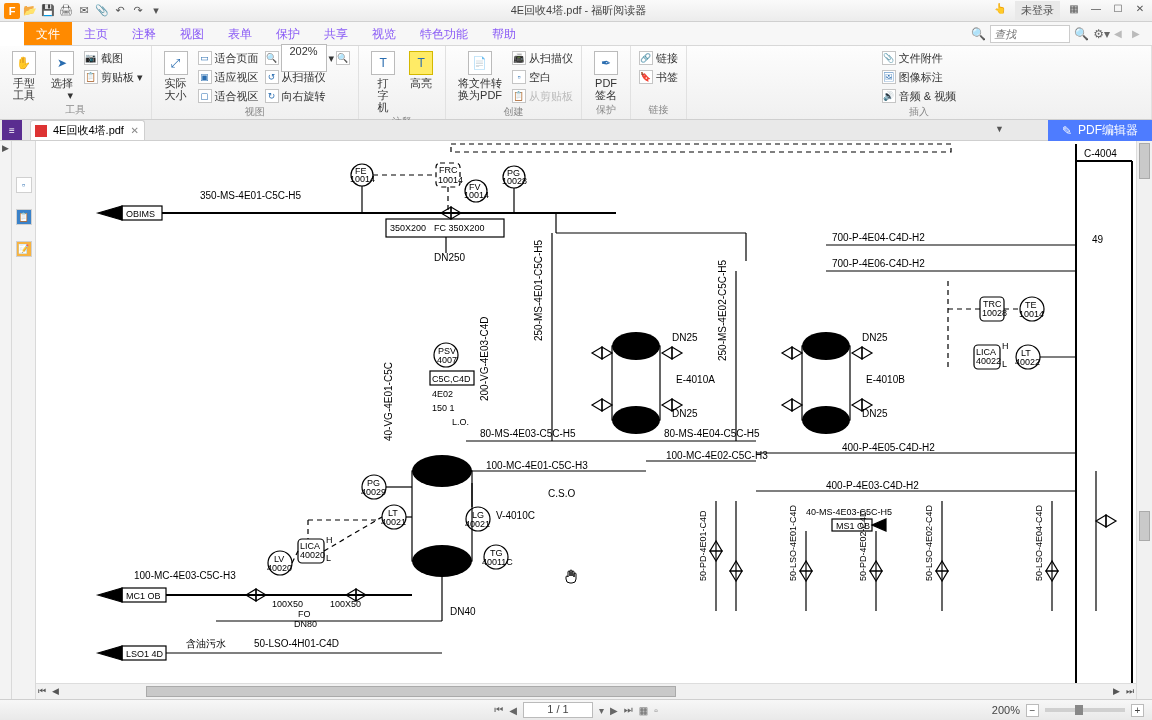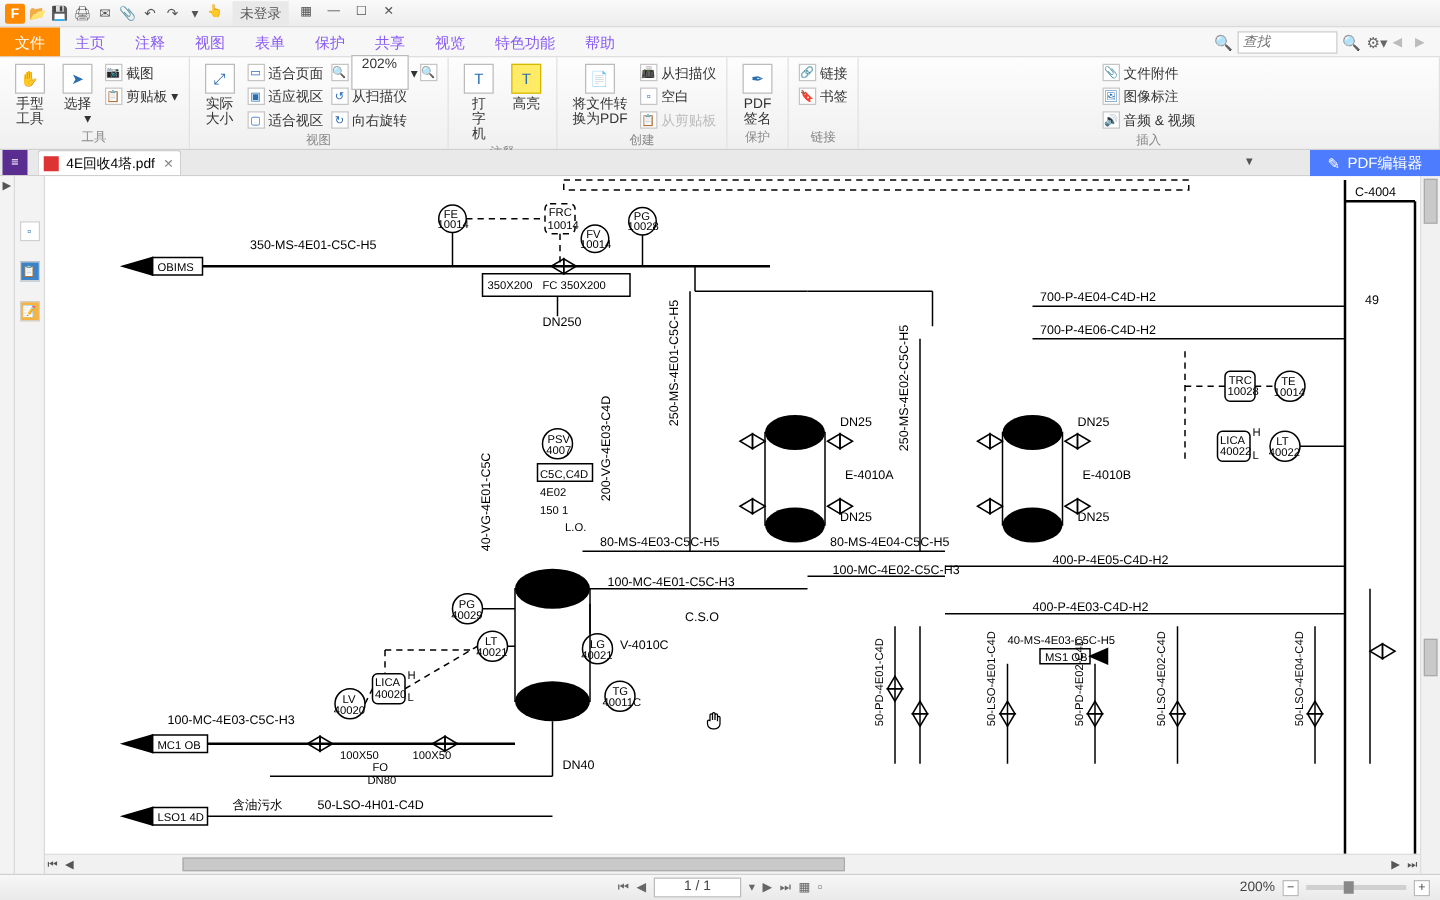--- a/index.html
+++ b/index.html
@@ -9,21 +9,21 @@
 .titlebar { height: 22px; background: linear-gradient(#fafafa,#ececec); display: flex; align-items: center; padding: 0 4px; border-bottom: 1px solid #d0d0d0; font-size: 11px; }
 .titlebar .qat { display: flex; gap: 2px; align-items: center; }
 .titlebar .qat .tb-btn { width: 16px; height: 16px; display: flex; align-items: center; justify-content: center; font-size: 11px; color: #555; }
 .titlebar .qat .tb-btn.app { background:#ff8a00; color:#fff; border-radius:2px; font-weight:bold; }
 .titlebar .title { flex: 1; text-align: center; color:#444; }
 .titlebar .right { display:flex; gap:6px; align-items:center; }
 .titlebar .login { background:#e9e9e9; padding:2px 6px; font-size:11px; color:#555; }
 .titlebar .win-btn { width:16px; height:16px; font-size:10px; color:#555; text-align:center; }
 
 
-.menubar { height: 24px; background:#f7f7f7; display:flex; align-items:stretch; border-bottom:1px solid #d8d8d8; font-size:12px; }
+.menubar { height: 24px; background:#f7f7f7; display:flex; align-items:stretch; border-bottom:1px solid #d8d8d8; font-size:12px;margin-left:24px; }
 .menubar .menu-item { padding:4px 12px; color:#8b5cf6; }
 .menubar .menu-item.active { background:#ff8a00; color:#fff; }
 .menubar .search-zone { margin-left:auto; display:flex; align-items:center; padding:0 6px; gap:4px; }
 .menubar .search-input { width:80px; height:18px; border:1px solid #ccc; font-size:11px; padding:0 3px; color:#999; background:#fff;font-style:italic; }
 .menubar .nav-ar { width:14px; color:#bbb; font-size:10px; }
 .menubar .gear { color:#666; font-size:12px; }
 
 
 .ribbon { height:74px; background:linear-gradient(#fdfdfd,#f0f0f0); border-bottom:1px solid #cfcfcf; display:flex; font-size:11px; color:#333; }
 .ribbon-group { border-right:1px solid #e1e1e1; padding:3px 8px 0 8px; display:flex; flex-direction:column; align-items:center; }
@@ -90,20 +90,21 @@
     <span class="tb-btn app">F</span>
     <span class="tb-btn">📂</span>
     <span class="tb-btn">💾</span>
     <span class="tb-btn">🖨</span>
     <span class="tb-btn">✉</span>
     <span class="tb-btn">📎</span>
     <span class="tb-btn">↶</span>
     <span class="tb-btn">↷</span>
     <span class="tb-btn">▾</span>
   </div>
+  <div class="title">4E回收4塔.pdf - 福昕阅读器</div>
   <div class="right">
     <span class="win-btn">👆</span>
     <span class="login">未登录</span>
     <span class="win-btn">▦</span>
     <span class="win-btn">—</span>
     <span class="win-btn">☐</span>
     <span class="win-btn">✕</span>
   </div>
 </div>
 

